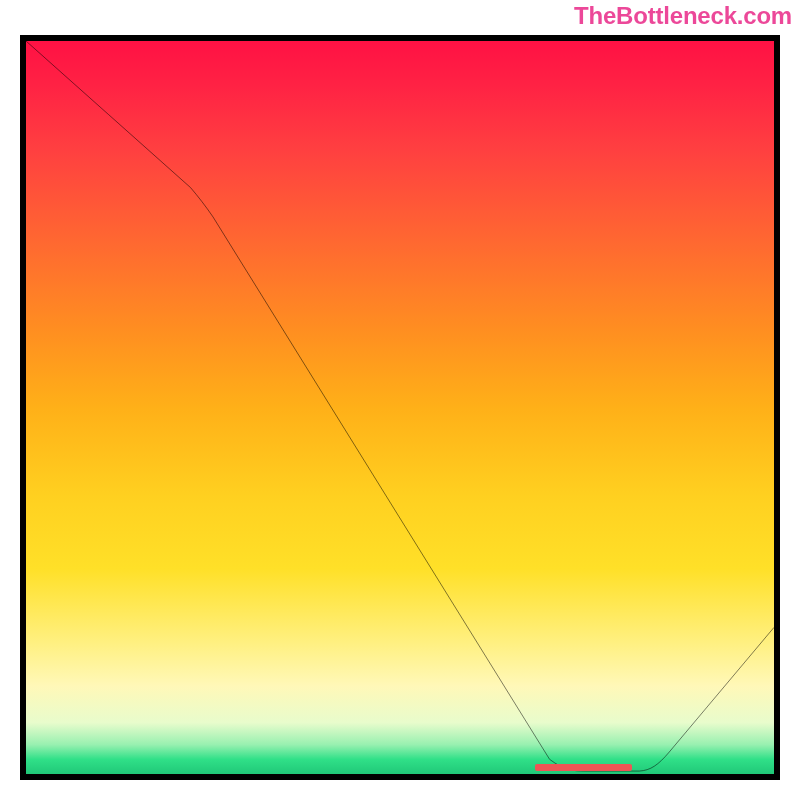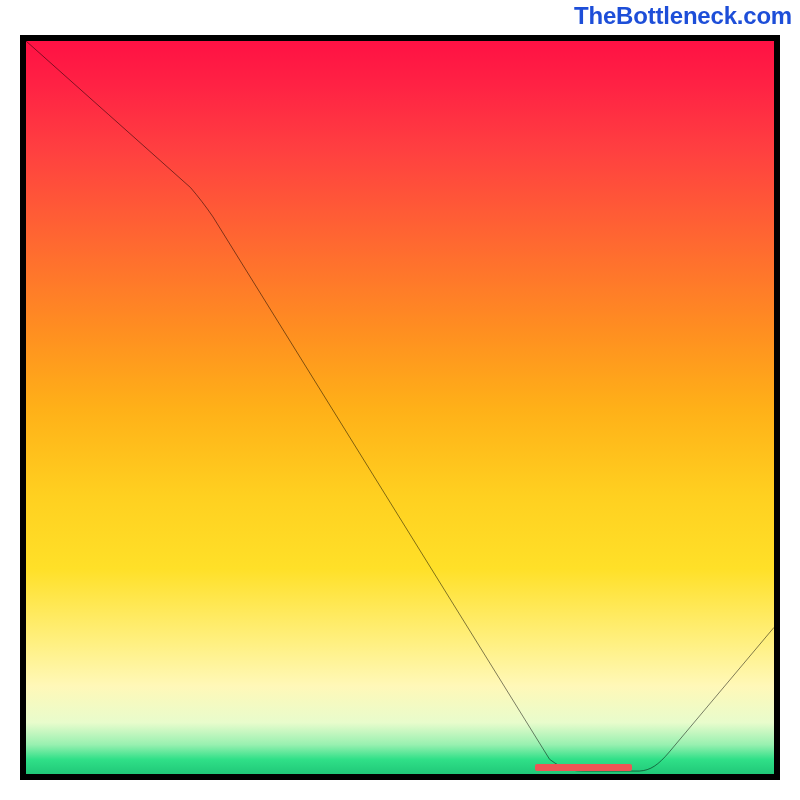--- a/index.html
+++ b/index.html
@@ -15,21 +15,21 @@
     position: relative;
     width: 800px;
     height: 800px;
   }
   .watermark {
     position: absolute;
     top: 2px;
     right: 8px;
     font-size: 24px;
     font-weight: bold;
-    color: #1d4ed8;
+    color: #ec4899;
     letter-spacing: -0.2px;
   }
   .gradient-plot {
     position: absolute;
     left: 20px;
     top: 35px;
     width: 760px;
     height: 745px;
     border: 6px solid #000;
     box-sizing: border-box;

